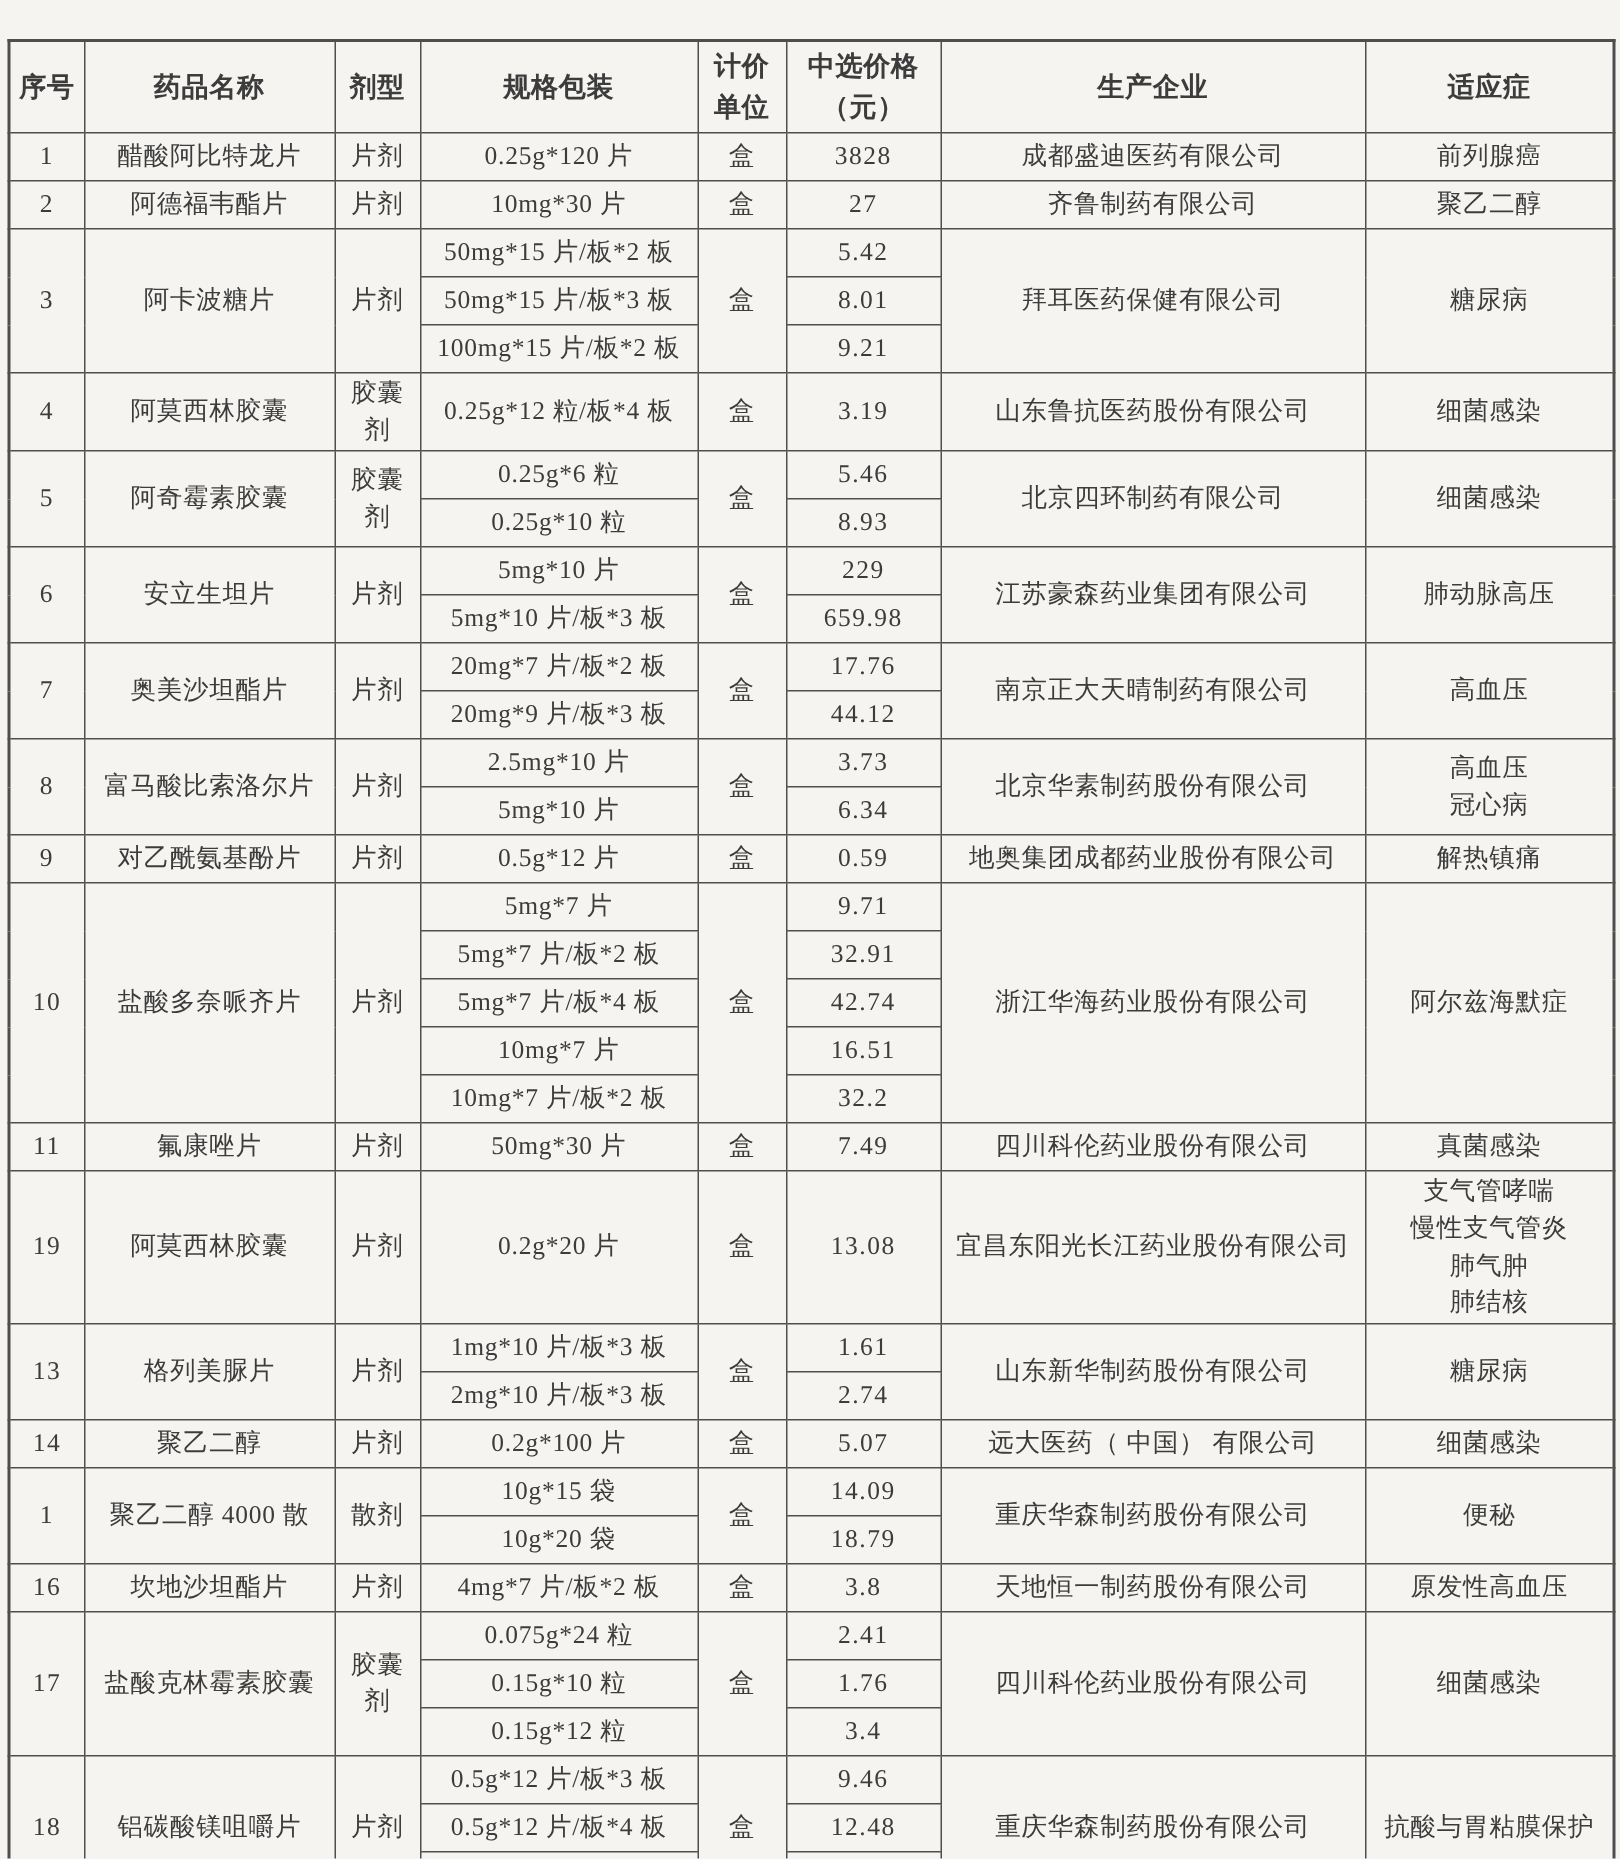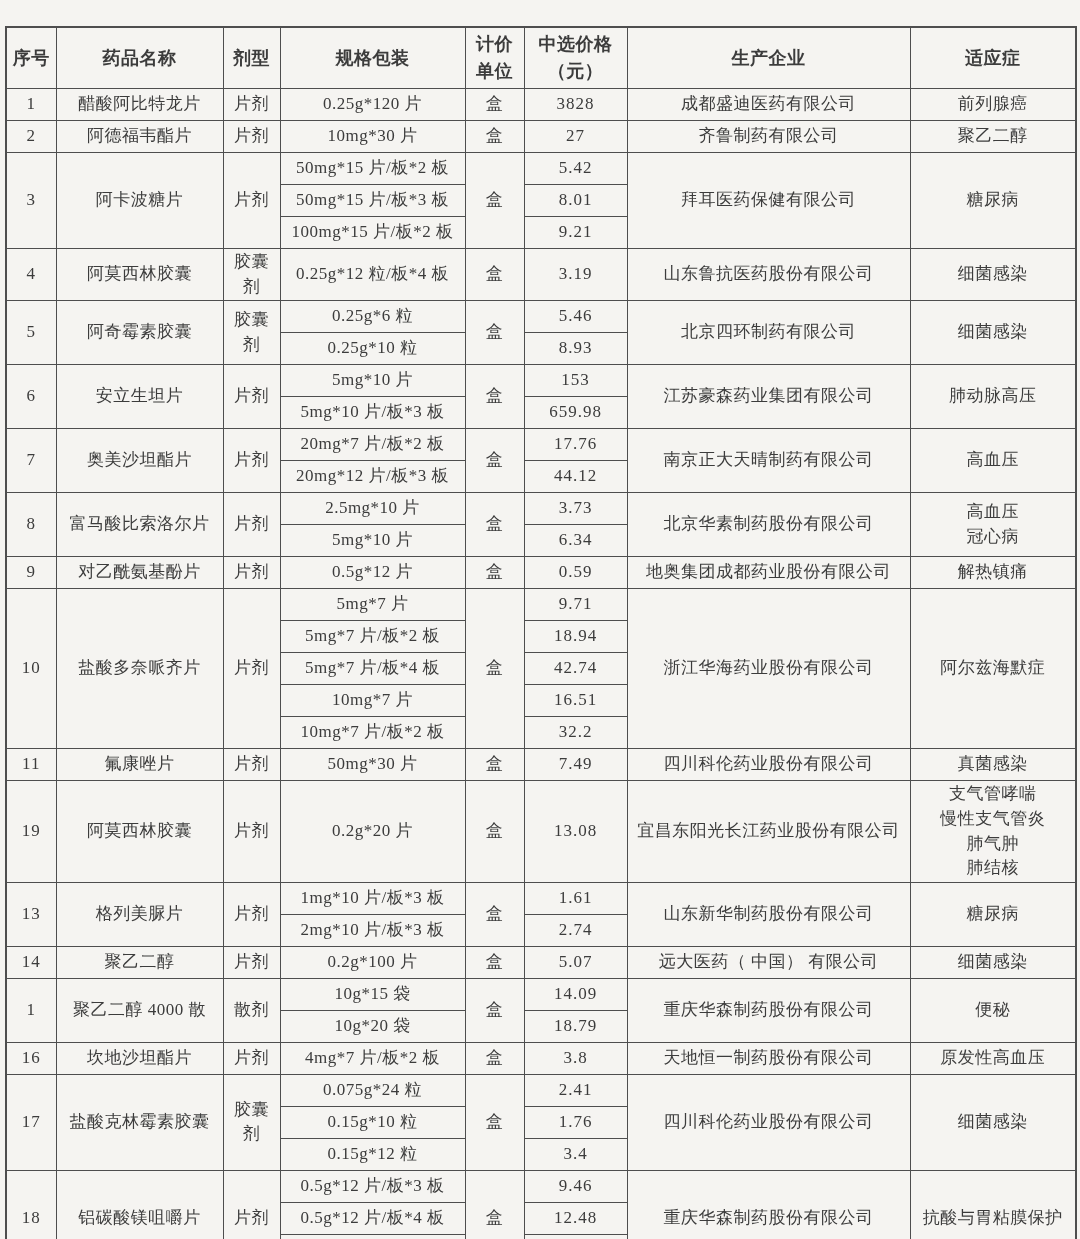--- a/index.html
+++ b/index.html
@@ -134,40 +134,40 @@
         <tr>
           <td>0.25g*10 粒</td>
           <td class="num">8.93</td>
         </tr>
         <tr>
           <td rowspan="2" class="num">6</td>
           <td rowspan="2">安立生坦片</td>
           <td rowspan="2">片剂</td>
           <td>5mg*10 片</td>
           <td rowspan="2">盒</td>
-          <td class="num">153</td>
+          <td class="num">229</td>
           <td rowspan="2">江苏豪森药业集团有限公司</td>
           <td rowspan="2">肺动脉高压</td>
         </tr>
         <tr>
           <td>5mg*10 片/板*3 板</td>
           <td class="num">659.98</td>
         </tr>
         <tr>
           <td rowspan="2" class="num">7</td>
           <td rowspan="2">奥美沙坦酯片</td>
           <td rowspan="2">片剂</td>
           <td>20mg*7 片/板*2 板</td>
           <td rowspan="2">盒</td>
           <td class="num">17.76</td>
           <td rowspan="2">南京正大天晴制药有限公司</td>
           <td rowspan="2">高血压</td>
         </tr>
         <tr>
-          <td>20mg*12 片/板*3 板</td>
+          <td>20mg*9 片/板*3 板</td>
           <td class="num">44.12</td>
         </tr>
         <tr>
           <td rowspan="2" class="num">8</td>
           <td rowspan="2">富马酸比索洛尔片</td>
           <td rowspan="2">片剂</td>
           <td>2.5mg*10 片</td>
           <td rowspan="2">盒</td>
           <td class="num">3.73</td>
           <td rowspan="2">北京华素制药股份有限公司</td>
@@ -193,21 +193,21 @@
           <td rowspan="5">盐酸多奈哌齐片</td>
           <td rowspan="5">片剂</td>
           <td>5mg*7 片</td>
           <td rowspan="5">盒</td>
           <td class="num">9.71</td>
           <td rowspan="5">浙江华海药业股份有限公司</td>
           <td rowspan="5">阿尔兹海默症</td>
         </tr>
         <tr>
           <td>5mg*7 片/板*2 板</td>
-          <td class="num">18.94</td>
+          <td class="num">32.91</td>
         </tr>
         <tr>
           <td>5mg*7 片/板*4 板</td>
           <td class="num">42.74</td>
         </tr>
         <tr>
           <td>10mg*7 片</td>
           <td class="num">16.51</td>
         </tr>
         <tr>

